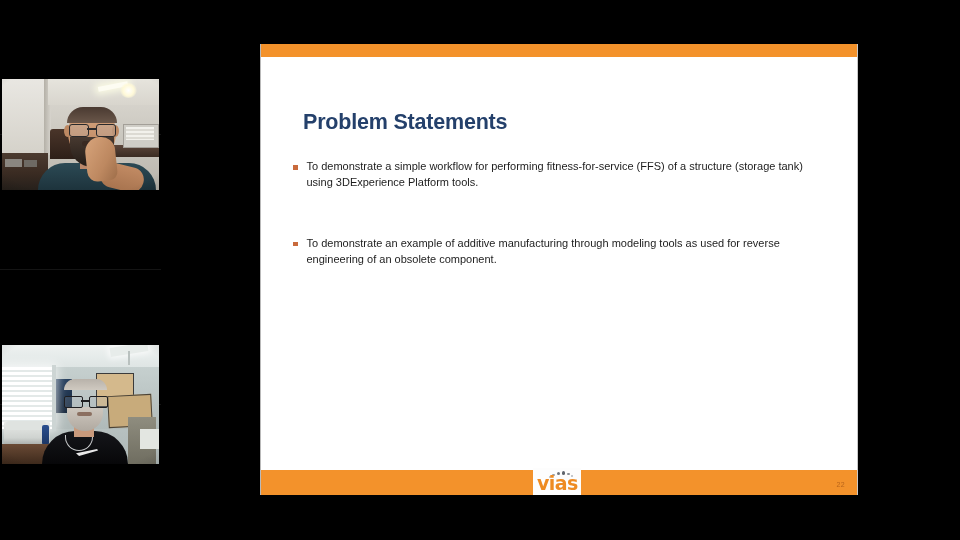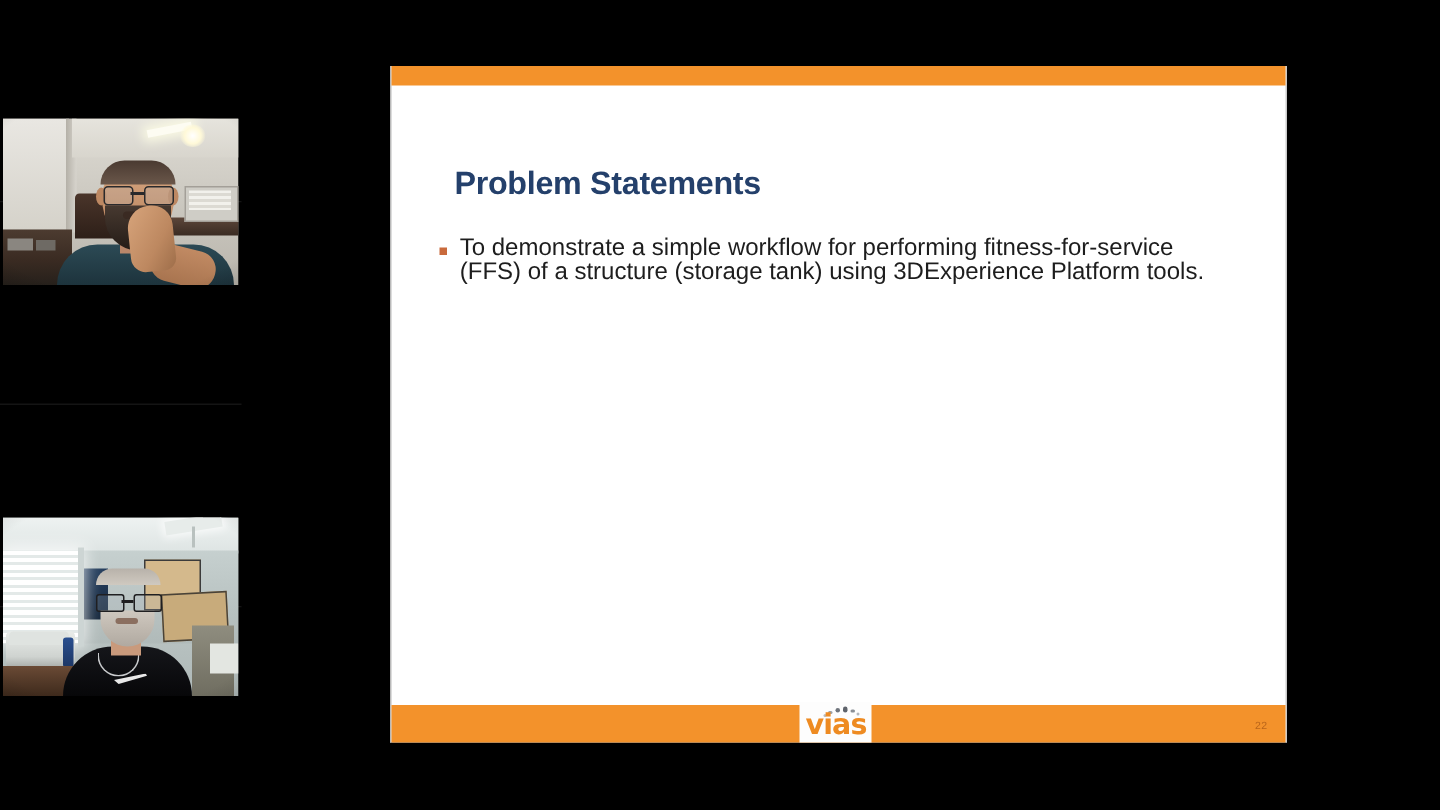--- a/index.html
+++ b/index.html
@@ -329,21 +329,21 @@
     margin-bottom: 44px;
   }
   .bullet-mark {
     flex: 0 0 auto;
     width: 4.5px; height: 4.5px;
     background: #C96A3C;
     margin: 7px 9px 0 0;
   }
   .bullet-text {
     flex: 1 1 auto;
-    font-size: 16px;
+    font-size: 11px;
     line-height: 16.4px;
     color: #1d1d1d;
   }
 
   
   #logo-plate {
     position: absolute;
     left: 272px; bottom: 0px;
     width: 48px; height: 27px;
     background: #fdfdfd;
@@ -488,20 +488,24 @@
 
     <div id="slide-topbar"></div>
 
     <div id="slide-title">Problem Statements</div>
 
     <div id="bullets">
       <div class="bullet-row">
         <span class="bullet-mark"></span>
         <span class="bullet-text">To demonstrate a simple workflow for performing fitness-for-service (FFS) of a structure (storage tank) using 3DExperience Platform tools.</span>
       </div>
+      <div class="bullet-row">
+        <span class="bullet-mark"></span>
+        <span class="bullet-text">To demonstrate an example of additive manufacturing through modeling tools as used for reverse engineering of an obsolete component.</span>
+      </div>
     </div>
 
     <div id="slide-bottombar">
       <div id="page-number">22</div>
     </div>
 
     <div id="logo-plate">
       <div id="logo-wrap">
         <div id="logo-dots">
           <i></i>

